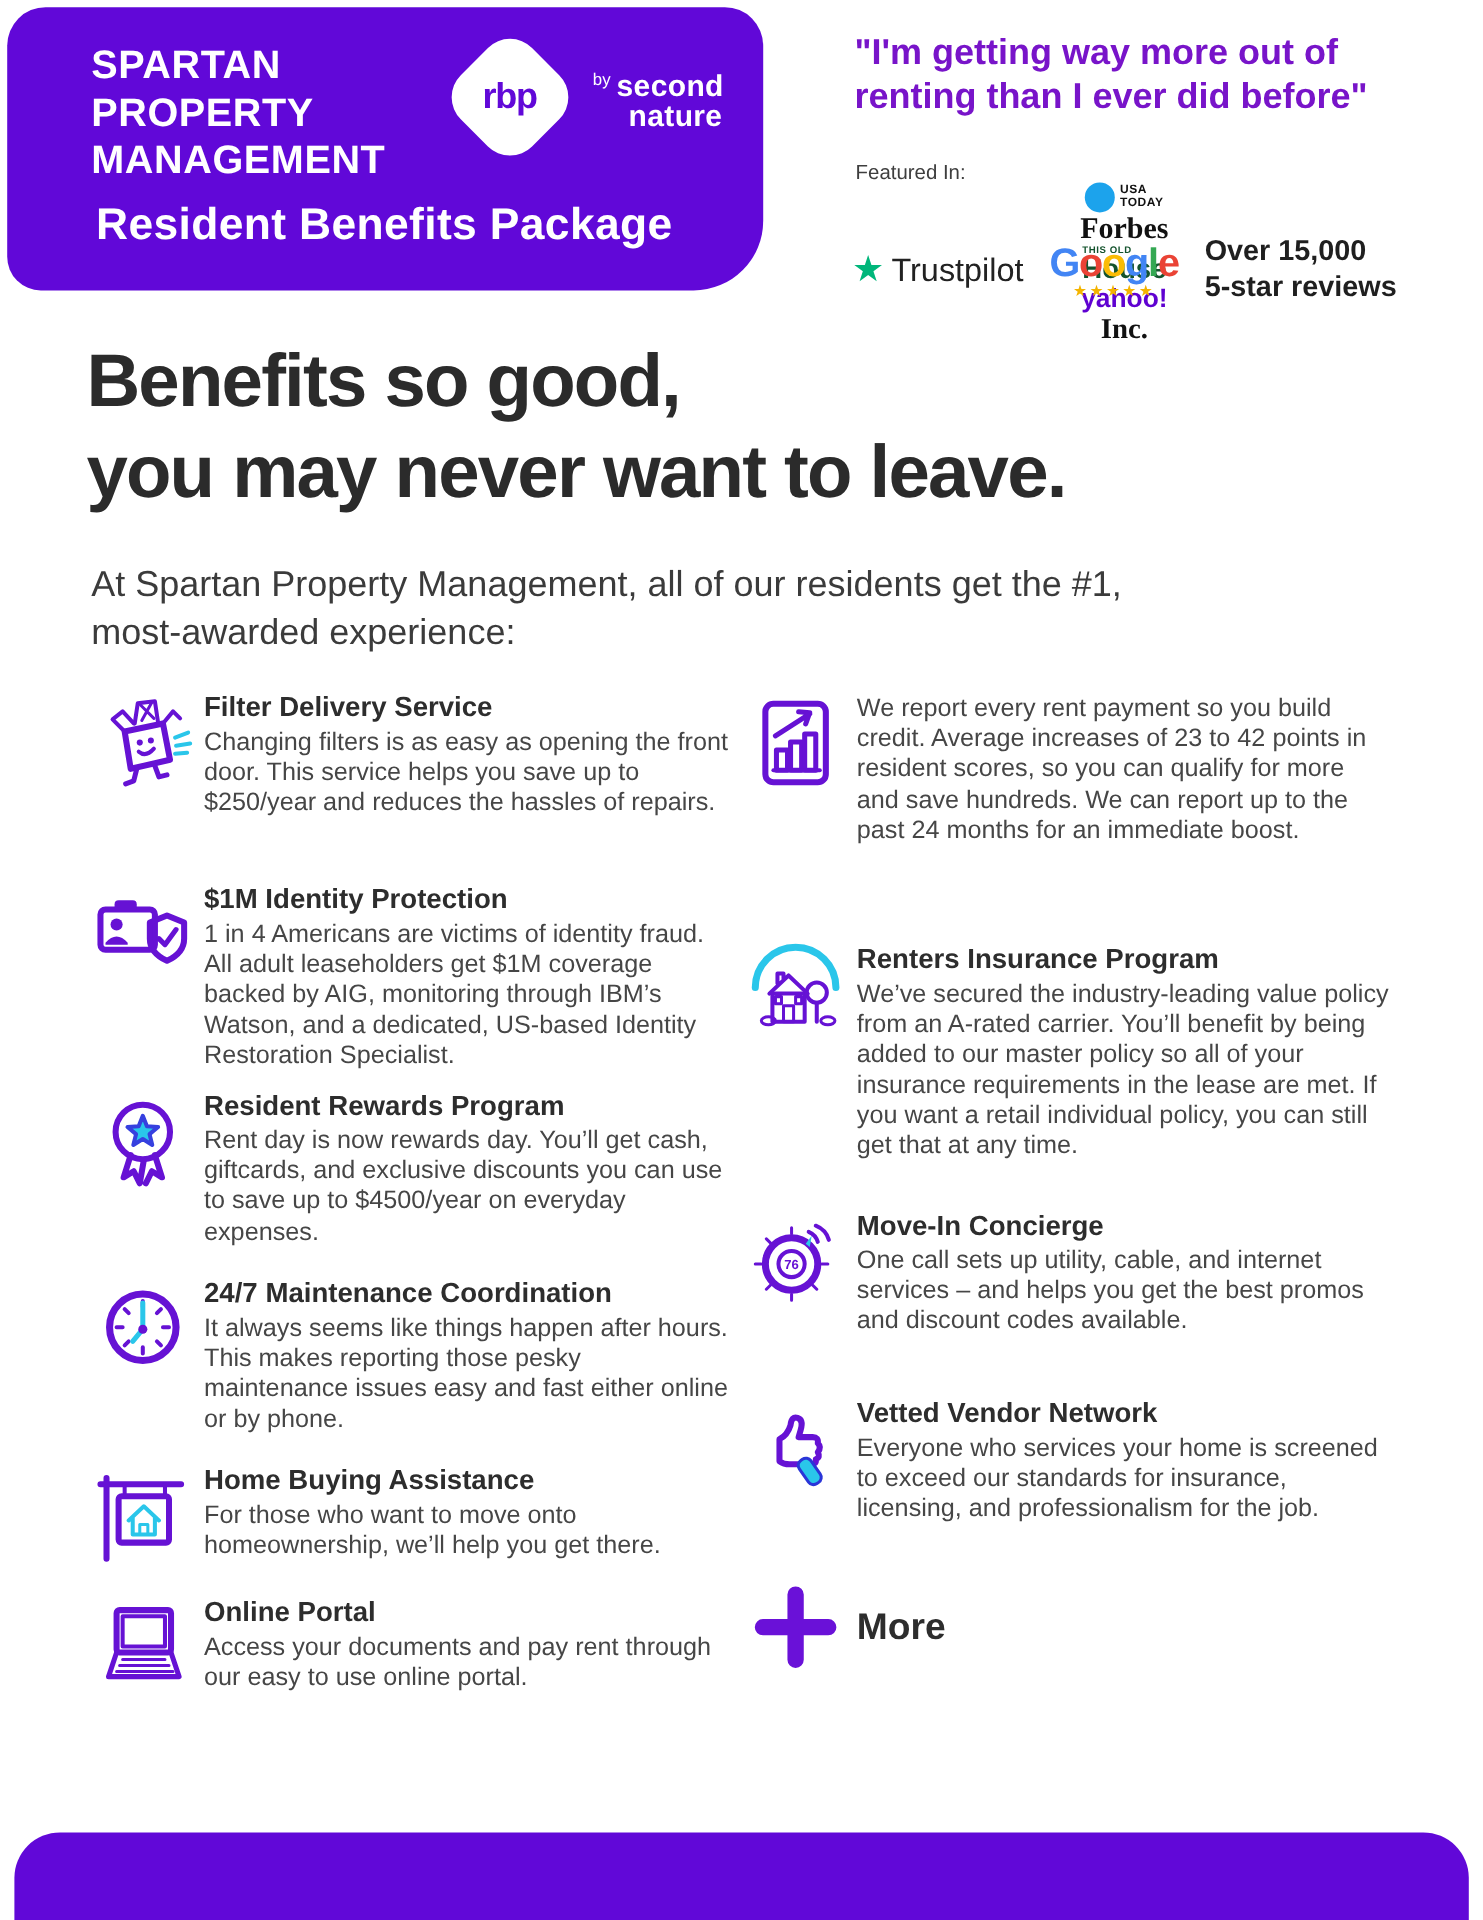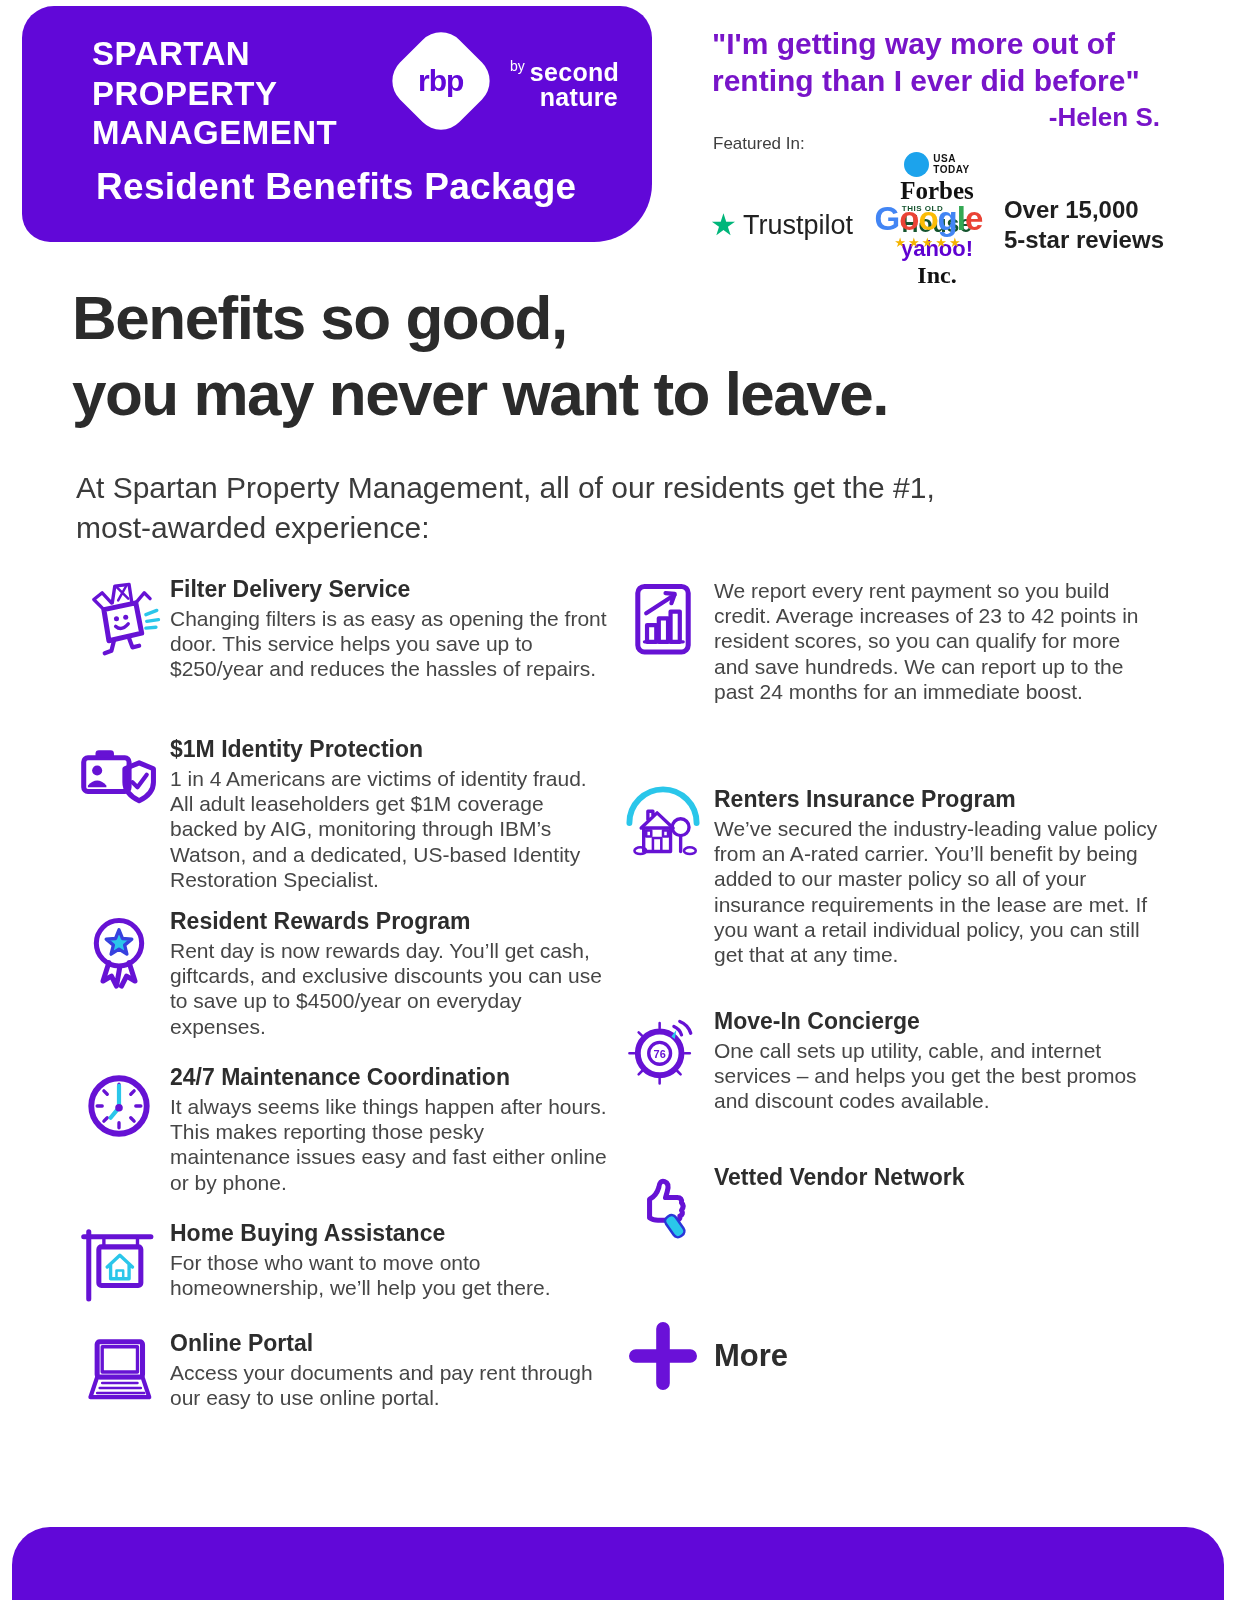--- a/index.html
+++ b/index.html
@@ -9,21 +9,21 @@
     --quote-purple:#7814C9;
     --ink:#2B2B2B;
     --body:#464646;
   }
   *{margin:0;padding:0;box-sizing:border-box;}
   body{background:#fff;font-family:"Liberation Sans","DejaVu Sans",sans-serif;}
   .page{position:relative;width:1236px;height:1600px;background:#ffffff;overflow:hidden;}
   .preline{white-space:pre-line;}
 
   
-  .hdr-block{position:absolute;left:22px;top:6px;width:630px;height:236px;background:var(--purple);
+  .hdr-block{position:absolute;left:6px;top:6px;width:630px;height:236px;background:var(--purple);
              border-radius:32px 32px 58px 28px;}
   .company-name{position:absolute;left:70px;top:28px;color:#fff;font-size:33px;font-weight:bold;
                 line-height:1.2;letter-spacing:.5px;}
   .package-title{position:absolute;left:74px;top:160px;color:#fff;font-size:37px;font-weight:bold;letter-spacing:.3px;}
 
   .rbp-logo{position:absolute;left:366px;top:24px;width:106px;height:106px;}
   .rbp-diamond{position:absolute;left:17px;top:15px;width:72px;height:72px;background:var(--cyan);
                border-radius:16px;transform:rotate(45deg);}
   .rbp-white{position:absolute;left:11px;top:9px;width:84px;height:84px;background:#fff;border-radius:26px;
              transform:rotate(45deg);display:flex;align-items:center;justify-content:center;}
@@ -109,21 +109,20 @@
         <span>second</span>
         <span class="l2">nature</span>
       </span>
     </div>
 
     <div class="package-title">Resident Benefits Package</div>
   </div>
 
   <div class="quote preline">"I'm getting way more out of
 renting than I ever did before"</div>
-  <div class="attribution">-Helen S.</div>
 
   <div class="featured-label">Featured In:</div>
 
   <div class="press-row">
     <div class="usatoday">
       <div class="usatoday-circle"></div>
       <div class="usatoday-text">
         <div>USA</div>
         <div>TODAY</div>
       </div>
@@ -313,20 +312,21 @@
     <div class="b-icon">
       <svg viewBox="0 0 100 100">
         <path class="pstroke" d="M34,64 V42 Q42,38 45,28 Q46,19 52,21 Q58,23 55,33 L53,40 H67 Q73,40 72,46 Q76,50 72,55 Q75,60 70,62 Q71,67 65,67 H44 Q38,67 34,64 Z"></path>
         <g transform="rotate(-35 64 74)">
           <rect x="57" y="60" width="14" height="28" rx="6" fill="#2AC6EA" stroke="#2A35D8" stroke-width="3"></rect>
         </g>
       </svg>
     </div>
     <div class="b-text">
       <div class="b-title">Vetted Vendor Network</div>
+      <div class="b-desc">Everyone who services your home is screened to exceed our standards for insurance, licensing, and professionalism for the job.</div>
     </div>
   </div>
 
   <div class="more-row">
     <div class="more-icon">
       <svg viewBox="0 0 100 100">
         <path d="M50,16 V84 M16,50 H84" stroke="#6A11D8" stroke-width="17" stroke-linecap="round" fill="none"></path>
       </svg>
     </div>
     <div class="more-label">More</div>

